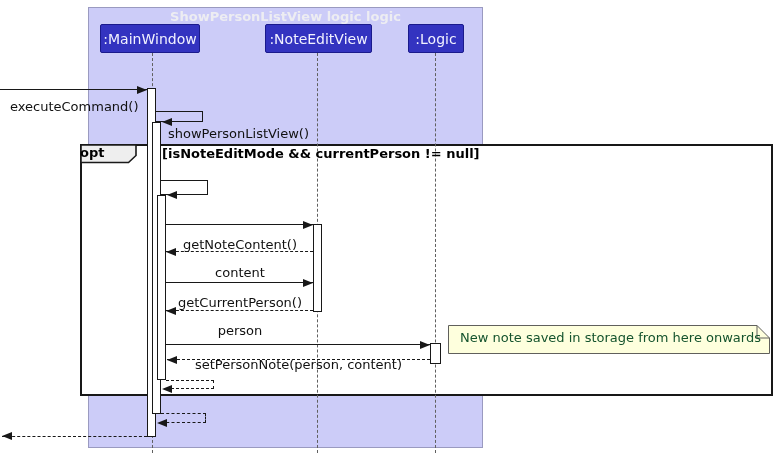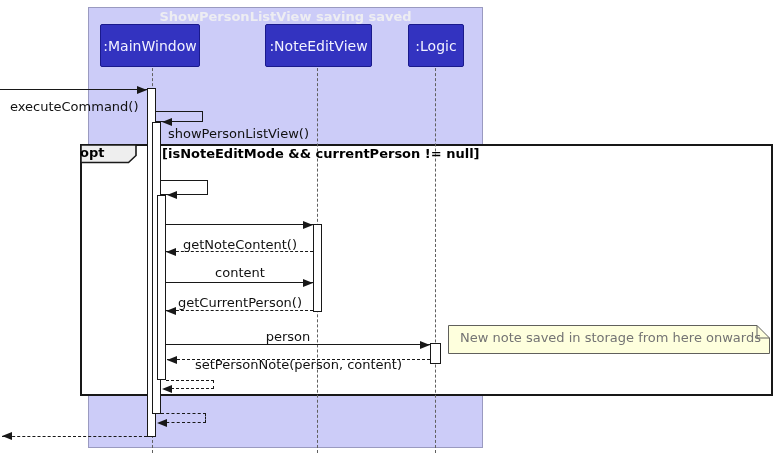--- a/index.html
+++ b/index.html
@@ -28,51 +28,51 @@
     font-size:13px;font-weight:bold;color:#000;z-index:9;
   }
   .frame-guard{
     left:162px;top:146px;font-size:13px;font-weight:bold;color:#000;z-index:8;
     white-space:nowrap;
   }
   
   .lifeline{width:0;top:53px;height:400px;border-left:1px dashed #606060;z-index:4;}
   
   .participant{
-    top:24px;height:43px;box-sizing:border-box;
+    top:24px;height:29px;box-sizing:border-box;
     background:#3333C0;border:1.5px solid #1A1A8C;border-radius:2px;
     color:#F2F2FF;font-size:14px;display:flex;align-items:center;justify-content:center;
     z-index:5;white-space:nowrap;
   }
   
   .act{width:9px;box-sizing:border-box;background:#ffffff;border:1px solid #181818;z-index:6;}
   
   .hline{height:0;border-top:1px solid #181818;z-index:7;}
   .hline.dashed{border-top-style:dashed;}
   .selfcall{box-sizing:border-box;border:1px solid #181818;border-left:none;z-index:7;background:transparent;}
   .selfcall.dashed{border-style:dashed;border-left:none;}
   .msg-label{font-size:13px;color:#111;z-index:7;white-space:nowrap;margin-top:32px;}
   .msg-label.center{text-align:center;}
   .ah-r{width:0;height:0;border-top:4px solid transparent;border-bottom:4px solid transparent;
         border-left:10px solid #181818;z-index:8;}
   .ah-l{width:0;height:0;border-top:4px solid transparent;border-bottom:4px solid transparent;
         border-right:10px solid #181818;z-index:8;}
   
   .note-wrap{left:448px;top:325px;width:322px;height:29px;z-index:8;}
   .note-text{
-    left:460px;top:330px;width:300px;font-size:13px;color:#737373;z-index:9;white-space:nowrap;
+    left:460px;top:330px;width:300px;font-size:13px;color:#14532d;z-index:9;white-space:nowrap;
   }
 </style>
 </head>
 <body>
 
 <div id="canvas">
 
   <div class="abs bg-box"></div>
-  <div class="abs box-title">ShowPersonListView saving saved</div>
+  <div class="abs box-title">ShowPersonListView logic logic</div>
 
   <div class="abs frame"></div>
 
   <div class="abs lifeline" style="left:152px;"></div>
   <div class="abs lifeline" style="left:317px;"></div>
   <div class="abs lifeline" style="left:435px;"></div>
 
   <div class="abs participant" style="left:100px;width:100px;">
     <span>:MainWindow</span>
   </div>
@@ -111,21 +111,21 @@
   <div class="abs ah-r" style="left:303px;top:221px;"></div>
 
   <div class="abs msg-label center" style="left:167px;top:233px;width:146px;">content</div>
   <div class="abs hline dashed" style="left:166px;top:251px;width:147px;"></div>
   <div class="abs ah-l" style="left:166px;top:248px;"></div>
 
   <div class="abs msg-label center" style="left:167px;top:263px;width:146px;">getCurrentPerson()</div>
   <div class="abs hline" style="left:166px;top:282px;width:147px;"></div>
   <div class="abs ah-r" style="left:303px;top:279px;"></div>
 
-  <div class="abs msg-label center" style="left:167px;top:297px;width:146px;padding-left:48px;">person</div>
+  <div class="abs msg-label center" style="left:167px;top:291px;width:146px;">person</div>
   <div class="abs hline dashed" style="left:166px;top:310px;width:147px;"></div>
   <div class="abs ah-l" style="left:166px;top:307px;"></div>
 
   <div class="abs msg-label center" style="left:167px;top:325px;width:263px;">setPersonNote(person, content)</div>
   <div class="abs hline" style="left:166px;top:344px;width:264px;"></div>
   <div class="abs ah-r" style="left:420px;top:341px;"></div>
 
   <div class="abs hline dashed" style="left:167px;top:359px;width:263px;"></div>
   <div class="abs ah-l" style="left:167px;top:356px;"></div>
 

